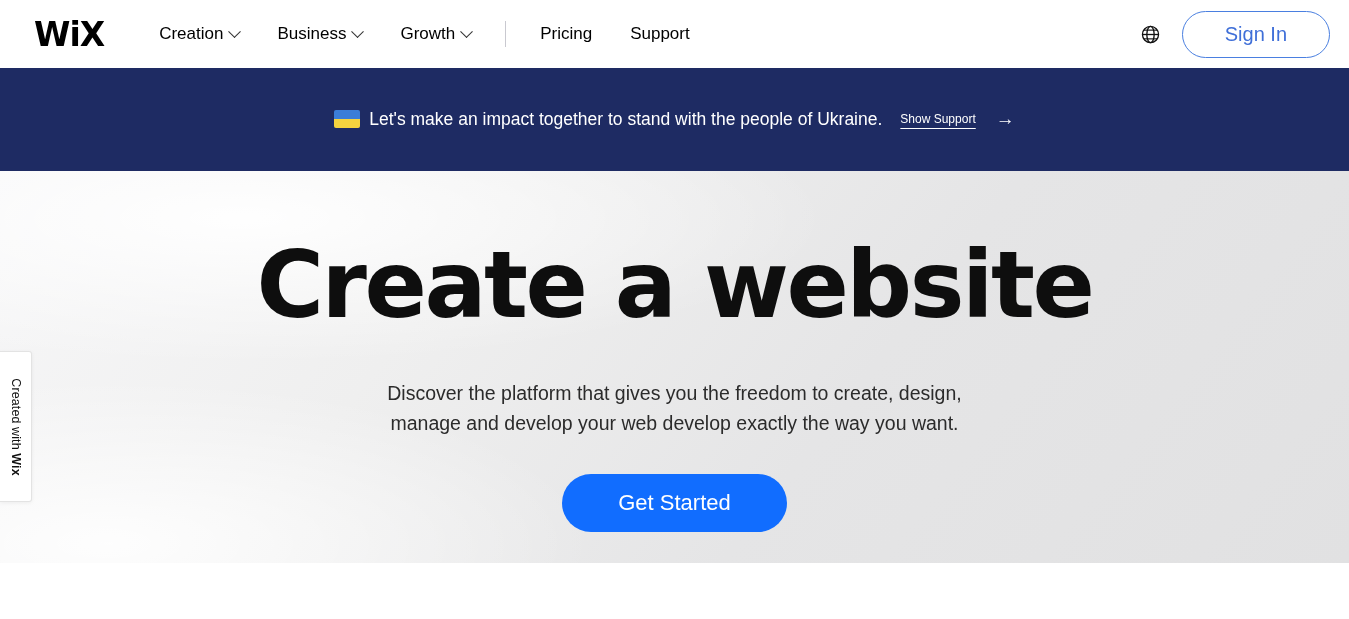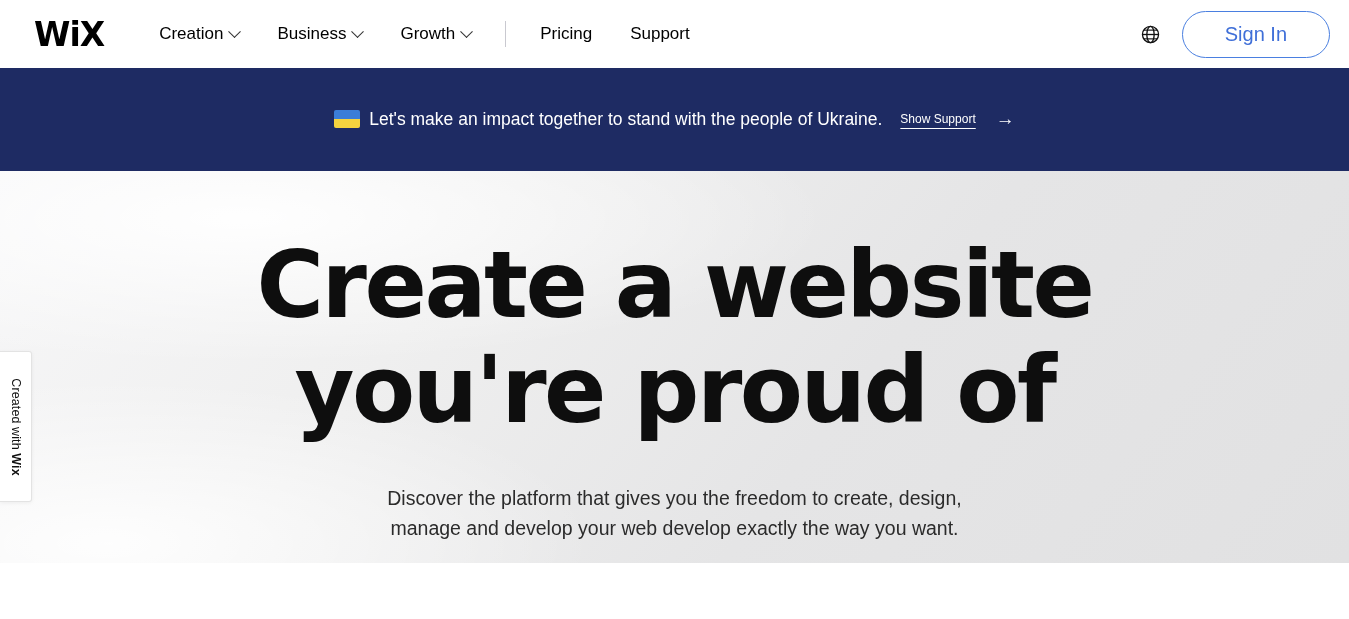--- a/index.html
+++ b/index.html
@@ -288,21 +288,20 @@
       <span class="flag"></span>
       <span class="banner-text">Let's make an impact together to stand with the people of Ukraine.</span>
       <span class="banner-link">Show Support</span>
       <span class="banner-arrow">→</span>
     </div>
   </div>
 
   <div class="hero">
     <div class="hero-content">
       <div class="hero-title">Create a website</div>
-      <div class="hero-title" style="margin-top:0;">you're proud of</div>
       <div class="hero-sub">
         <div>Discover the platform that gives you the freedom to create, design,</div>
         <div>manage and develop your web develop exactly the way you want.</div>
       </div>
       <div class="cta-wrap">
         <button class="cta-btn">Get Started</button>
       </div>
     </div>
   </div>
 

